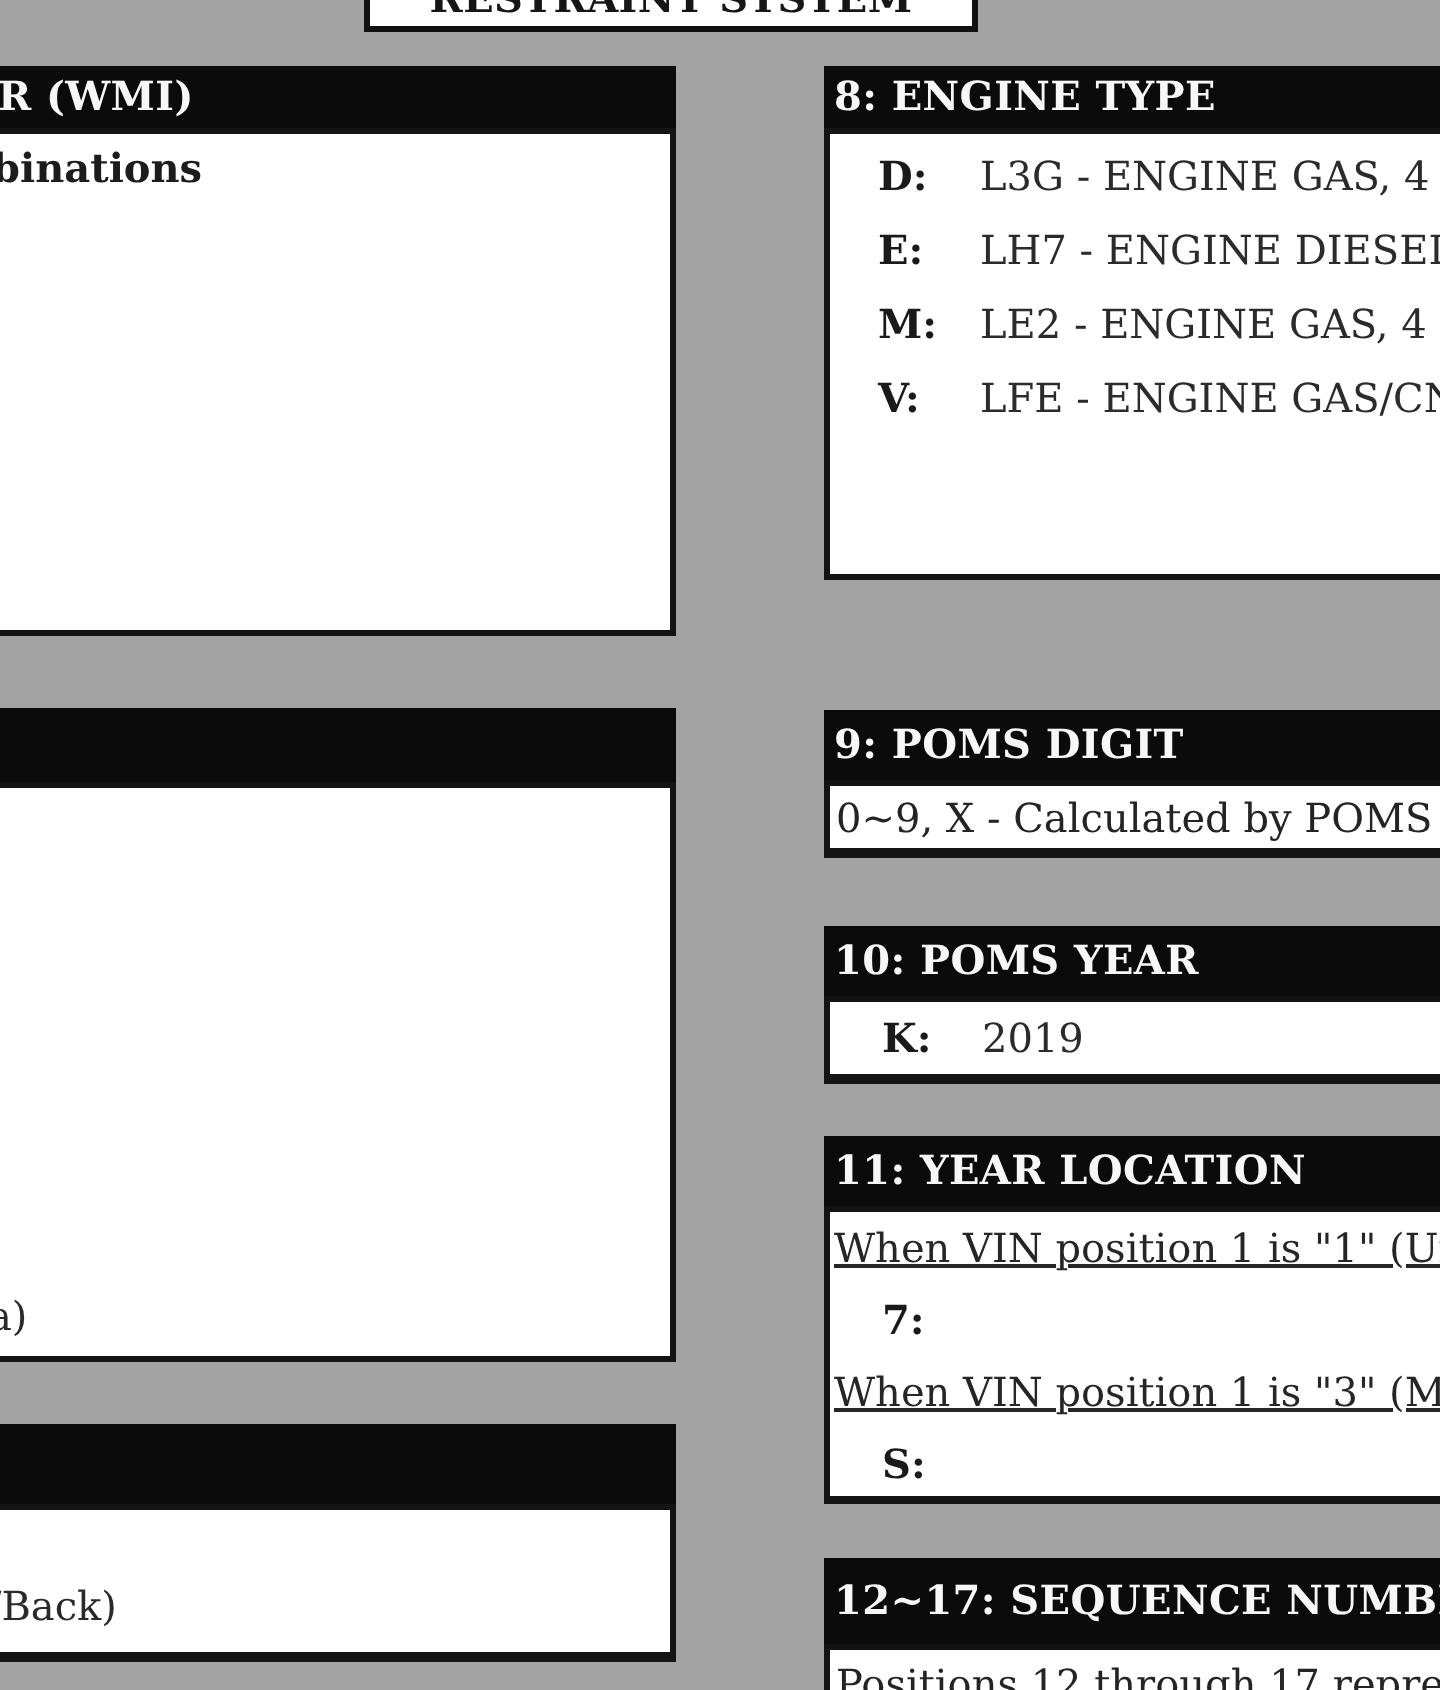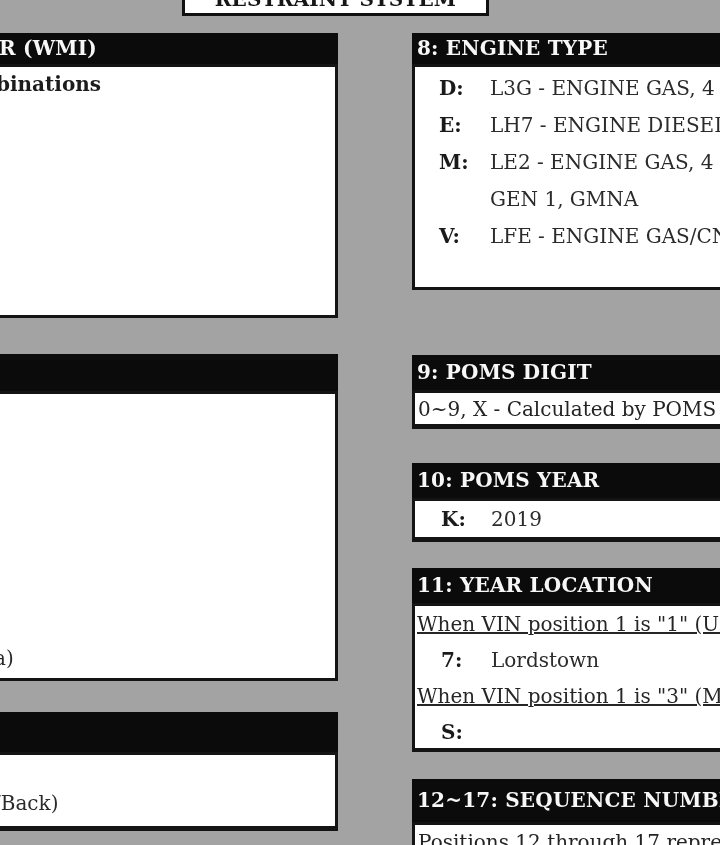--- a/index.html
+++ b/index.html
@@ -119,21 +119,20 @@
     <div class="row" style="line-height:37px; padding-left:24px;">
       <span class="code">E:</span>
       <span class="desc">LH7 - ENGINE DIESEL, </span>
     </div>
     <div class="row" style="line-height:37px; padding-left:24px;">
       <span class="code">M:</span>
       <span class="desc">LE2 - ENGINE GAS, 4 CY</span>
     </div>
     <div class="row" style="line-height:37px; padding-left:24px;">
       <span class="code"></span>
-      <span class="desc">GEN 1, GMNA</span>
     </div>
     <div class="row" style="line-height:37px; padding-left:24px;">
       <span class="code">V:</span>
       <span class="desc">LFE - ENGINE GAS/CNG</span>
     </div>
     <div class="row" style="line-height:37px; padding-left:24px;">
       <span class="code"></span>
     </div>
   </div>
 
@@ -156,21 +155,20 @@
 
   <div class="abs hbar right-box" style="top:568px; height:35px; line-height:35px; padding-left:5px;">
     <span>11: YEAR LOCATION</span>
   </div>
   <div class="abs bbody right-box" style="top:603px; height:149px; border-bottom-width:4px;">
     <div class="row" style="line-height:36px;">
       <span class="cond">When VIN position 1 is "1" (Un</span>
     </div>
     <div class="row" style="line-height:36px; padding-left:26px;">
       <span class="code" style="flex-basis:50px;">7:</span>
-      <span class="desc">Lordstown</span>
     </div>
     <div class="row" style="line-height:36px;">
       <span class="cond">When VIN position 1 is "3" (Me</span>
     </div>
     <div class="row" style="line-height:36px; padding-left:26px;">
       <span class="code" style="flex-basis:50px;">S:</span>
     </div>
   </div>
 
   <div class="abs hbar right-box" style="top:779px; height:43px; line-height:43px; padding-left:5px;">

